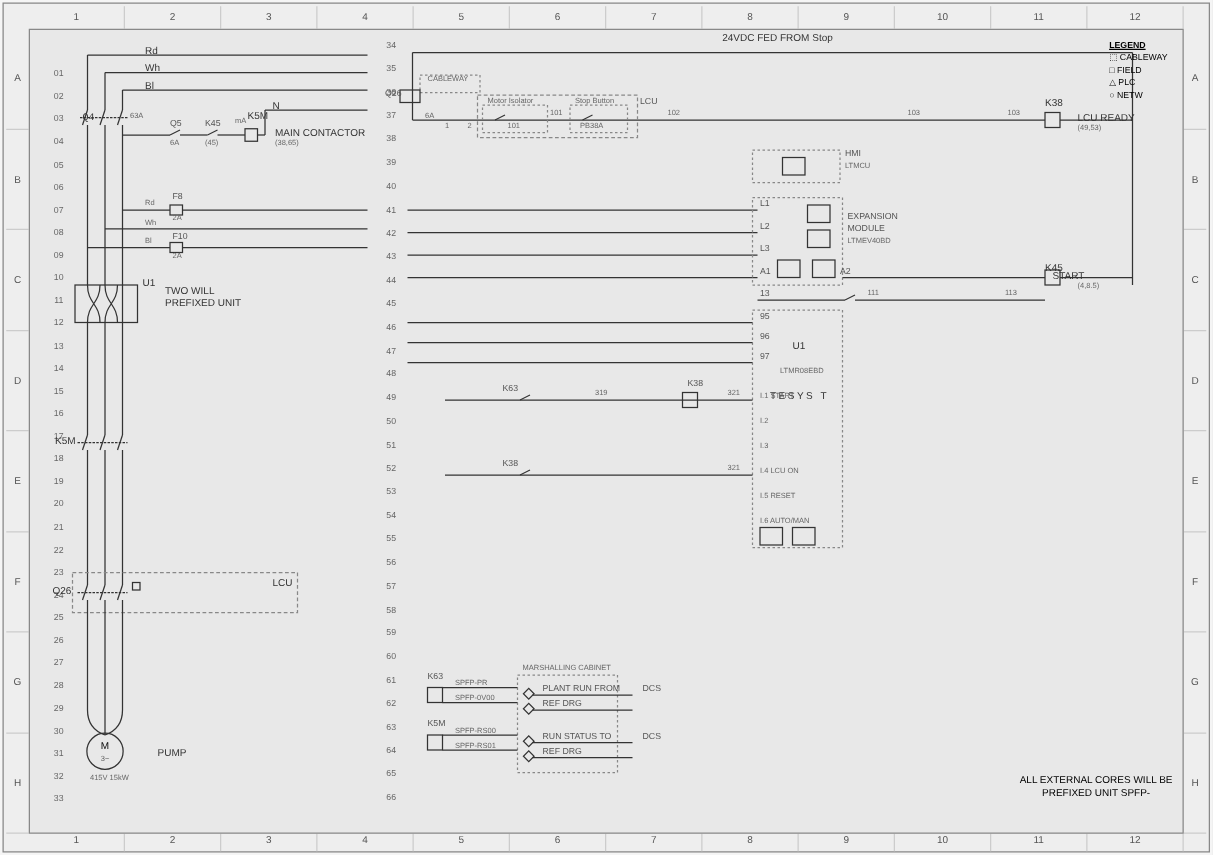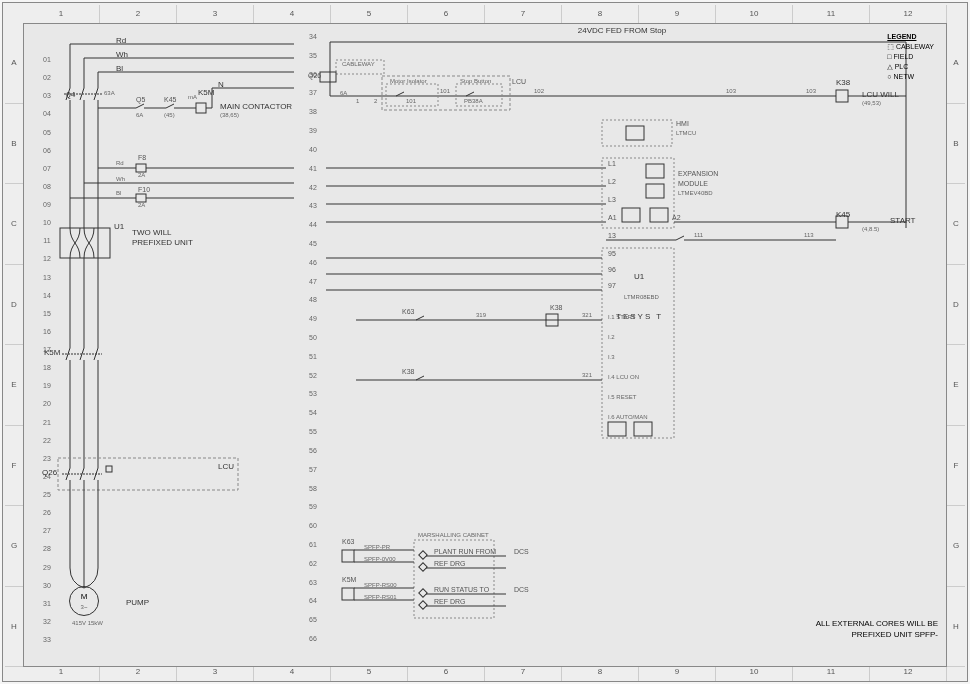--- a/index.html
+++ b/index.html
@@ -26,21 +26,21 @@
   .tiny { font-size: 7px; color: #555; }
   .micro { font-size: 6px; color: #666; }
 
   
   .panel-left { position: absolute; left: 12px; top: 4px; width: 258px; bottom: 8px; }
   .panel-right { position: absolute; left: 282px; top: 4px; right: 8px; bottom: 8px; }
 
   .legend { position: absolute; right: 4px; top: 4px; font-size: 7px; line-height: 10px; }
   .legend .t { font-weight: bold; text-decoration: underline; font-size: 7px; }
 
-  .footer-note { position: absolute; right: 8px; bottom: 26px; font-size: 8px; text-align: right; line-height: 11px; }
+  .footer-note { position: absolute; right: 8px; bottom: 26px; font-size: 8px; text-align: center; line-height: 11px; }
 
   .motor { position: absolute; width: 30px; height: 30px; border: 1px solid #333; border-radius: 50%; text-align: center; font-size: 8px; line-height: 10px; padding-top: 5px; }
 
   svg { position: absolute; left: 0; top: 0; overflow: visible; }
 </style>
 </head>
 <body>
 
 <div class="frame">
 
@@ -380,40 +380,40 @@
       <div class="micro" style="position:absolute; left:84px; top:50px;">Motor Isolator</div>
       <div class="micro" style="position:absolute; left:154px; top:50px;">Stop Button</div>
       <div class="micro" style="position:absolute; left:158px; top:70px;">PB38A</div>
       <div class="micro" style="position:absolute; left:134px; top:60px;">101</div>
       <div class="micro" style="position:absolute; left:100px; top:70px;">101</div>
       <div class="label tiny" style="left:206px; top:50px;">LCU</div>
       <div class="micro" style="position:absolute; left:228px; top:60px;">102</div>
       <div class="micro" style="position:absolute; left:420px; top:60px;">103</div>
       <div class="micro" style="position:absolute; left:500px; top:60px;">103</div>
       <div class="label" style="left:530px; top:50px;">K38</div>
-      <div class="label" style="left:556px; top:62px;">LCU WILL</div>
+      <div class="label" style="left:556px; top:62px;">LCU READY</div>
       <div class="micro" style="position:absolute; left:556px; top:72px;">(49,53)</div>
 
       <div class="label tiny" style="left:370px; top:92px;">HMI</div>
       <div class="micro" style="position:absolute; left:370px; top:102px;">LTMCU</div>
 
       <div class="label tiny" style="left:302px; top:132px;">L1</div>
       <div class="label tiny" style="left:302px; top:150px;">L2</div>
       <div class="label tiny" style="left:302px; top:168px;">L3</div>
       <div class="label tiny" style="left:302px; top:186px;">A1</div>
       <div class="label tiny" style="left:366px; top:186px;">A2</div>
       <div class="label tiny" style="left:372px; top:142px;">EXPANSION</div>
       <div class="label tiny" style="left:372px; top:152px;">MODULE</div>
       <div class="micro" style="position:absolute; left:372px; top:162px;">LTMEV40BD</div>
 
       <div class="micro" style="position:absolute; left:388px; top:204px;">111</div>
       <div class="label tiny" style="left:302px; top:204px;">13</div>
       <div class="micro" style="position:absolute; left:498px; top:204px;">113</div>
       <div class="label" style="left:530px; top:182px;">K45</div>
-      <div class="label" style="left:584px; top:188px;">START</div>
+      <div class="label" style="left:536px; top:188px;">START</div>
       <div class="micro" style="position:absolute; left:556px; top:198px;">(4,8.5)</div>
 
       <div class="label tiny" style="left:302px; top:222px;">95</div>
       <div class="label tiny" style="left:302px; top:238px;">96</div>
       <div class="label tiny" style="left:302px; top:254px;">97</div>
       <div class="label" style="left:328px; top:244px;">U1</div>
       <div class="label" style="left:310px; top:256px; letter-spacing:2px;margin-top:28px;">TESYS T</div>
       <div class="micro" style="position:absolute; left:318px; top:266px;">LTMR08EBD</div>
 
       <div class="label tiny" style="left:96px; top:280px;">K63</div>

